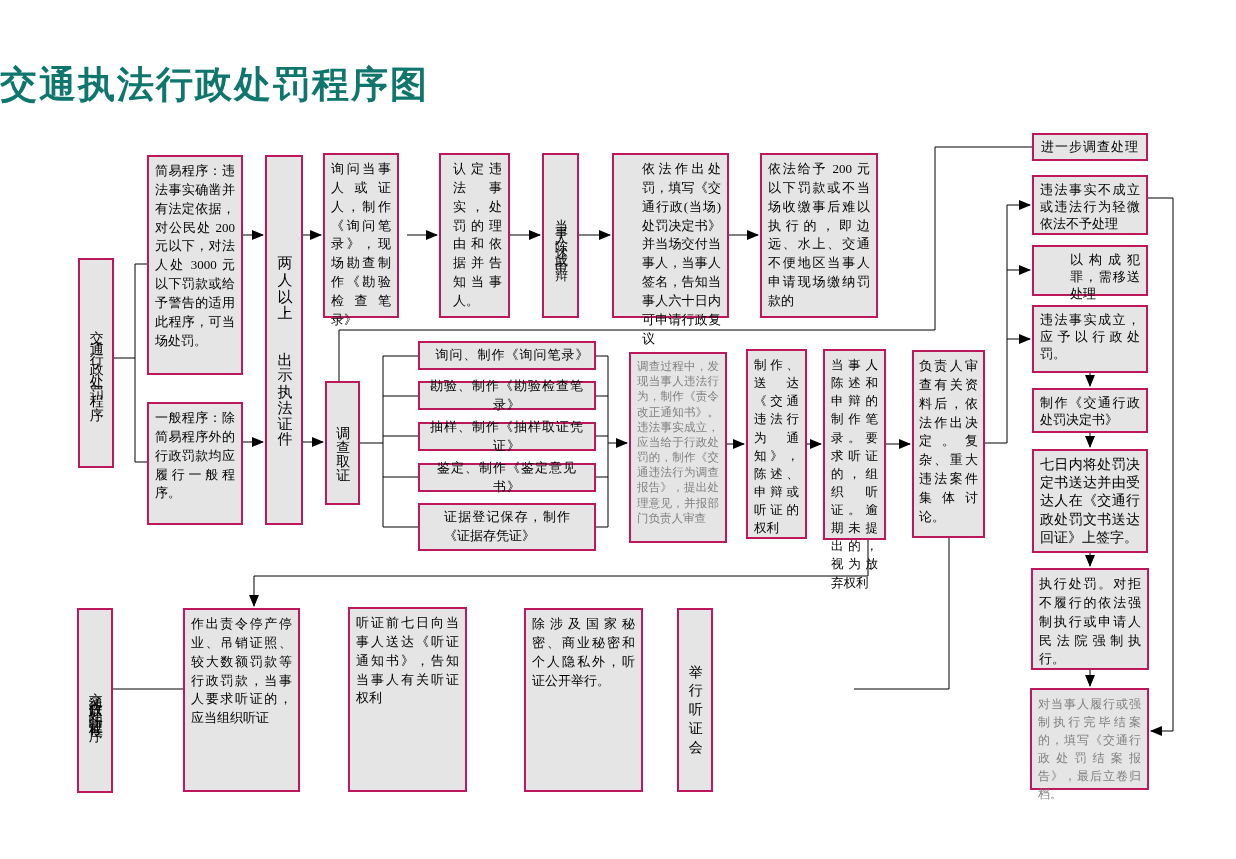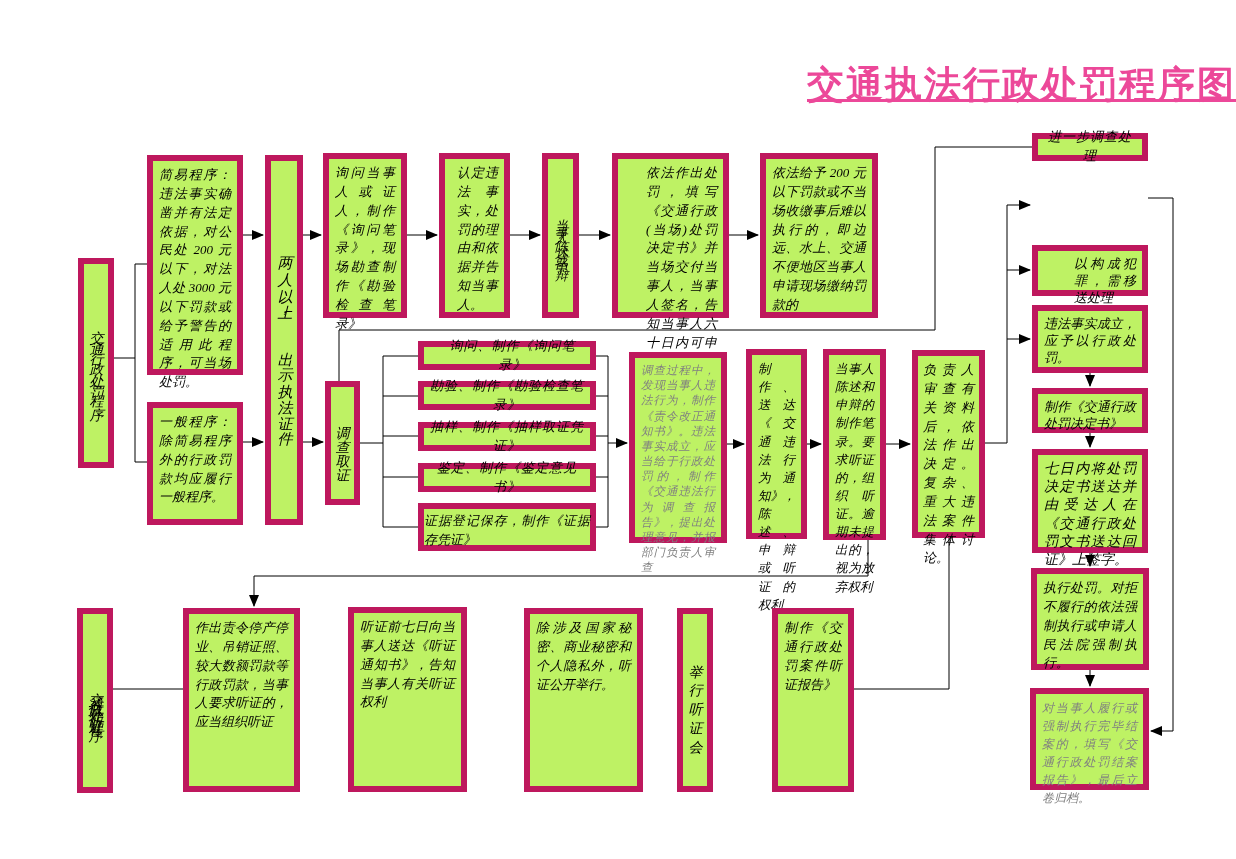--- a/index.html
+++ b/index.html
@@ -1,23 +1,23 @@
 <!DOCTYPE html>
 <html><head>
 <meta charset="utf-8">
 <style>
   html,body{margin:0;padding:0;background:#ffffff;}
   .stage{position:relative;width:1236px;height:859px;background:#ffffff;overflow:hidden;
          font-family:"Liberation Serif","DejaVu Serif",serif;}
-  .title{position:absolute;top:60px;left:0;width:100%;margin:0;text-align:right;
-         font-size:37px;font-weight:700;letter-spacing:2px;color:#ec4899;text-decoration:underline;}
+  .title{position:absolute;top:60px;left:0;width:100%;margin:0;text-align:left;
+         font-size:37px;font-weight:700;letter-spacing:2px;color:#0f766e;}
   .wires{position:absolute;left:0;top:0;}
-  .box{position:absolute;box-sizing:border-box;border:6px solid #be185d;background:#bef264;
+  .box{position:absolute;box-sizing:border-box;border:2px solid #be185d;background:#e5e5e5;
        font-size:13px;line-height:1.45;color:#000;padding:5px 6px;text-align:justify;
-       font-family:"Liberation Serif","DejaVu Serif",serif;font-style:italic;}
+       font-family:"Liberation Serif","DejaVu Serif",serif;}
   .box.center1{display:flex;align-items:center;justify-content:center;text-align:center;
        padding:2px 4px;letter-spacing:1px;}
   .box.v{display:grid;place-items:center;writing-mode:vertical-rl;text-orientation:upright;
        text-align:center;padding:2px;}
   .box.gray{color:#808080;}
   .box.small{font-size:11.5px;line-height:1.32;}
   .box.tight{line-height:1.3;}
 </style>
 </head>
 <body>
@@ -62,45 +62,45 @@
     <path d="M1090,670 V686" fill="none" stroke="#000" stroke-width="1" marker-end="url(#arr)"></path>
     <path d="M1148,198 H1173 V731 H1151" fill="none" stroke="#000" stroke-width="1" marker-end="url(#arr)"></path>
     <path d="M868,540 V576 H254 V606" fill="none" stroke="#000" stroke-width="1" marker-end="url(#arr)"></path>
   </svg>
 
   <div class="box v" style="left:78px;top:258px;width:36px;height:210px;font-size:14px;letter-spacing:11px;">交通行政处罚程序</div>
   <div class="box" style="left:147px;top:155px;width:96px;height:220px;">简易程序：违法事实确凿并有法定依据，对公民处 200 元以下，对法人处 3000 元以下罚款或给予警告的适用此程序，可当场处罚。</div>
   <div class="box" style="left:147px;top:402px;width:96px;height:123px;">一般程序：除简易程序外的行政罚款均应履行一般程序。</div>
   <div class="box v" style="left:265px;top:155px;width:38px;height:370px;font-size:15px;letter-spacing:16px;">两人以上，出示执法证件</div>
 
-  <div class="box" style="left:323px;top:153px;width:84px;height:165px;">询问当事人或证人，制作《询问笔录》，现场勘查制作《勘验检查笔录》</div>
+  <div class="box" style="left:323px;top:153px;width:76px;height:165px;">询问当事人或证人，制作《询问笔录》，现场勘查制作《勘验检查笔录》</div>
   <div class="box" style="left:439px;top:153px;width:71px;height:165px;padding-left:12px;">认定违法事实，处罚的理由和依据并告知当事人。</div>
   <div class="box v" style="left:542px;top:153px;width:37px;height:165px;letter-spacing:7px;">当事人陈述或申辩</div>
   <div class="box" style="left:612px;top:153px;width:117px;height:165px;padding-left:28px;">依法作出处罚，填写《交通行政(当场)处罚决定书》并当场交付当事人，当事人签名，告知当事人六十日内可申请行政复议</div>
   <div class="box" style="left:760px;top:153px;width:118px;height:165px;">依法给予 200 元以下罚款或不当场收缴事后难以执行的，即边远、水上、交通不便地区当事人申请现场缴纳罚款的</div>
 
   <div class="box v" style="left:325px;top:381px;width:35px;height:124px;font-size:14px;letter-spacing:14px;">调查取证</div>
   <div class="box center1" style="left:418px;top:341px;width:178px;height:29px;padding-left:15px;">询问、制作《询问笔录》</div>
   <div class="box center1" style="left:418px;top:381px;width:178px;height:29px;text-align:center;">勘验、制作《勘验检查笔录》</div>
   <div class="box center1" style="left:418px;top:422px;width:178px;height:29px;text-align:center;">抽样、制作《抽样取证凭证》</div>
   <div class="box center1" style="left:418px;top:463px;width:178px;height:29px;">鉴定、制作《鉴定意见书》</div>
-  <div class="box" style="left:418px;top:503px;width:178px;height:48px;padding:3px 0;">证据登记保存，制作《证据存凭证》</div>
+  <div class="box" style="left:418px;top:503px;width:178px;height:48px;padding:3px 24px;">证据登记保存，制作《证据存凭证》</div>
   <div class="box gray small" style="left:629px;top:352px;width:98px;height:191px;">调查过程中，发现当事人违法行为，制作《责令改正通知书》。违法事实成立，应当给于行政处罚的，制作《交通违法行为调查报告》，提出处理意见，并报部门负责人审查</div>
   <div class="box" style="left:746px;top:349px;width:61px;height:190px;font-size:12.5px;">制作、送达《交通违法行为通知》，陈述、申辩或听证的权利</div>
   <div class="box" style="left:823px;top:349px;width:63px;height:191px;font-size:12.5px;">当事人陈述和申辩的制作笔录。要求听证的，组织听证。逾期未提出的，视为放弃权利</div>
   <div class="box" style="left:912px;top:350px;width:73px;height:188px;padding:5px 5px;">负责人审查有关资料后，依法作出决定。复杂、重大违法案件集体讨论。</div>
 
   <div class="box center1" style="left:1032px;top:133px;width:116px;height:28px;">进一步调查处理</div>
+  <div class="box tight" style="left:1032px;top:175px;width:116px;height:60px;">违法事实不成立或违法行为轻微依法不予处理</div>
   <div class="box tight" style="left:1032px;top:245px;width:116px;height:51px;padding-left:36px;">以构成犯罪，需移送处理</div>
   <div class="box tight" style="left:1032px;top:305px;width:116px;height:68px;">违法事实成立，应予以行政处罚。</div>
   <div class="box tight" style="left:1032px;top:388px;width:116px;height:45px;">制作《交通行政处罚决定书》</div>
   <div class="box tight" style="left:1032px;top:449px;width:116px;height:104px;font-size:14px;">七日内将处罚决定书送达并由受达人在《交通行政处罚文书送达回证》上签字。</div>
   <div class="box" style="left:1031px;top:568px;width:118px;height:102px;">执行处罚。对拒不履行的依法强制执行或申请人民法院强制执行。</div>
   <div class="box gray" style="left:1030px;top:688px;width:119px;height:102px;font-size:12px;line-height:1.5;">对当事人履行或强制执行完毕结案的，填写《交通行政处罚结案报告》，最后立卷归档。</div>
 
   <div class="box v" style="left:77px;top:608px;width:36px;height:185px;font-size:14px;letter-spacing:4px;">交通行政处罚听证程序</div>
   <div class="box" style="left:183px;top:608px;width:117px;height:184px;">作出责令停产停业、吊销证照、较大数额罚款等行政罚款，当事人要求听证的，应当组织听证</div>
   <div class="box" style="left:348px;top:607px;width:119px;height:185px;">听证前七日向当事人送达《听证通知书》，告知当事人有关听证权利</div>
   <div class="box" style="left:524px;top:608px;width:119px;height:184px;">除涉及国家秘密、商业秘密和个人隐私外，听证公开举行。</div>
   <div class="box v" style="left:677px;top:608px;width:36px;height:184px;font-size:14px;letter-spacing:19px;">举行听证会</div>
-  <div class="box" style="left:772px;top:608px;width:82px;height:184px;">制作《交通行政处罚案件听证报告》</div>
 
 </div>
 
 </body></html>

